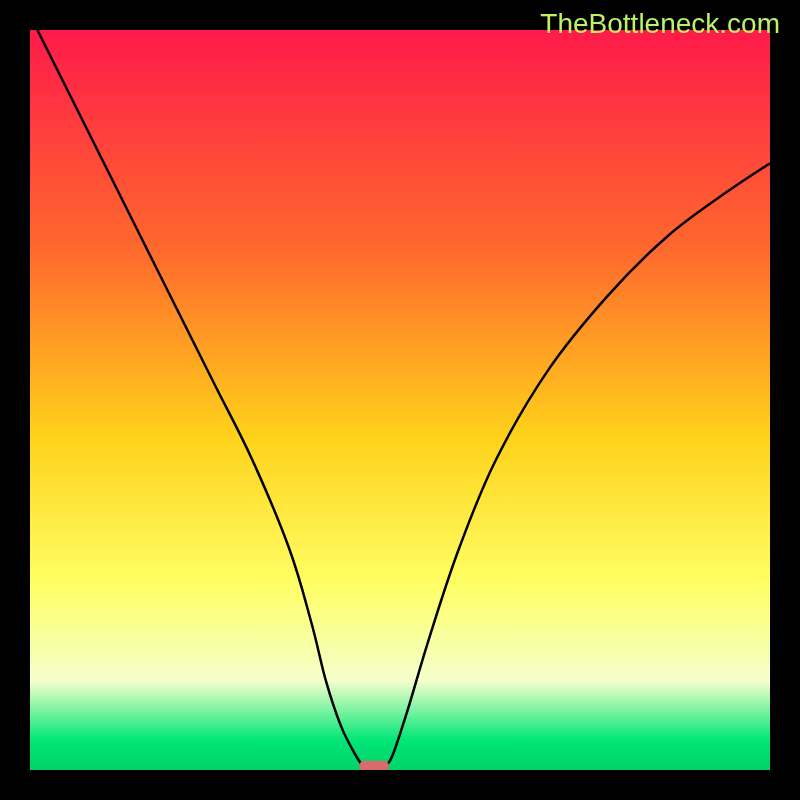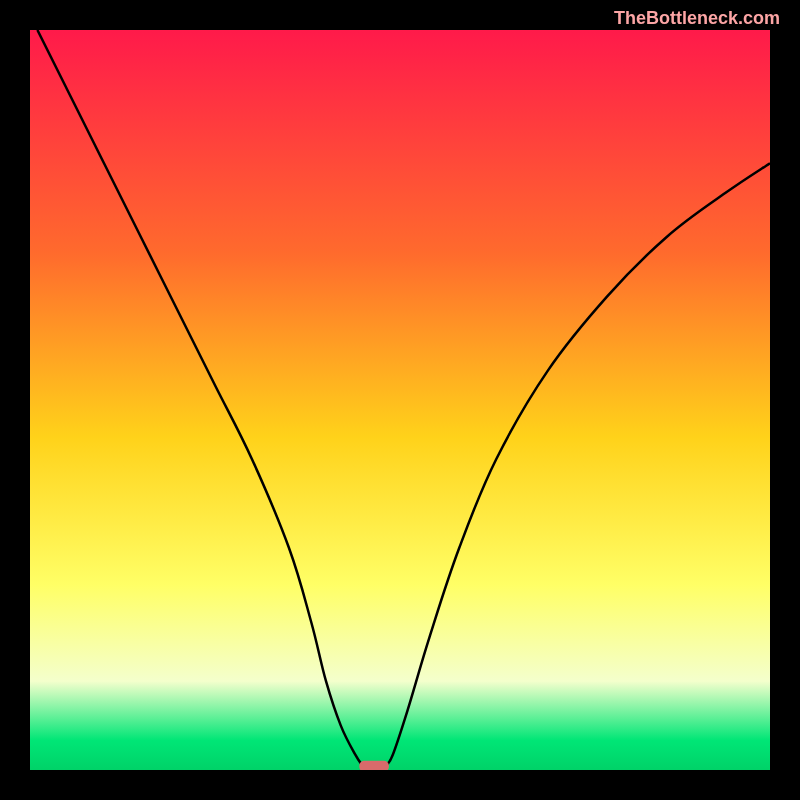--- a/index.html
+++ b/index.html
@@ -8,23 +8,23 @@
     width: 800px;
     height: 800px;
     background: #000;
     position: relative;
     font-family: Arial, sans-serif;
   }
   .watermark {
     position: absolute;
     top: 8px;
     right: 20px;
-    color: #fca5a5;
-    font-size: 18px;
-    font-weight: 700;
+    color: #bef264;
+    font-size: 28px;
+    font-weight: 400;
     z-index: 10;
   }
   .plot-area {
     position: absolute;
     left: 30px;
     top: 30px;
     width: 740px;
     height: 740px;
   }
 </style>

